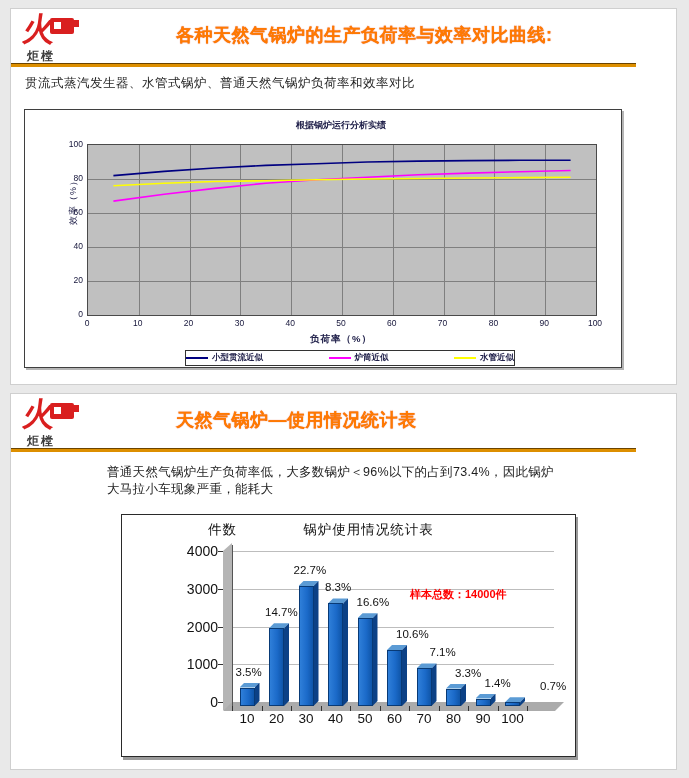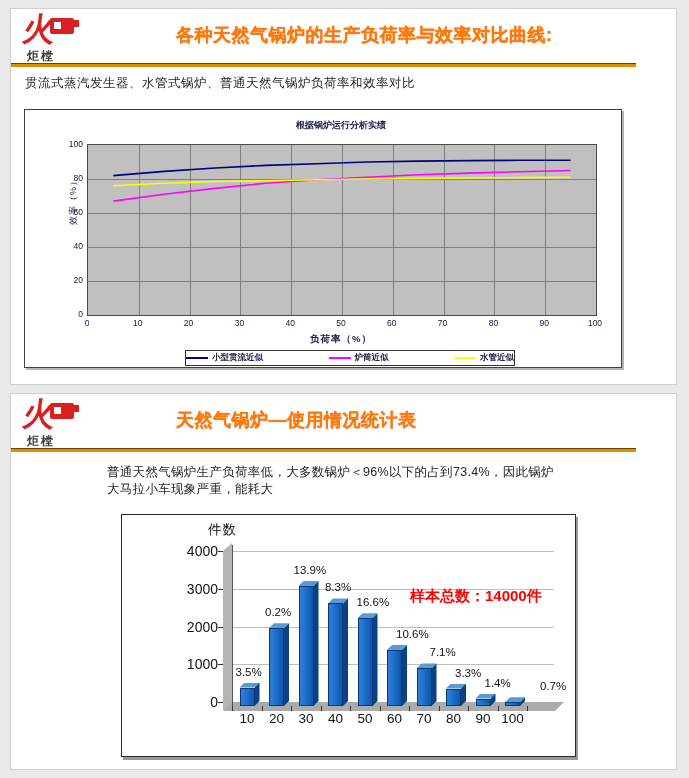--- a/index.html
+++ b/index.html
@@ -90,21 +90,21 @@
   .bc-ytick{position:absolute;left:38px;width:58px;text-align:right;font-size:14px;color:#111;}
   .bc-ydash{position:absolute;left:96px;width:5px;height:1px;background:#333;}
   .bc-xdash{position:absolute;top:191px;width:1px;height:5px;background:#333;}
   .bc-bar-front{position:absolute;box-sizing:border-box;border:1px solid #083a76;}
   .bc-bar-side{position:absolute;}
   .bc-bar-top{position:absolute;}
   .bc-pct{position:absolute;font-size:11.5px;color:#111;white-space:nowrap;}
   .bc-xtick{position:absolute;top:196px;width:34px;margin-left:-17px;text-align:center;font-size:13.5px;color:#111;}
   .bc-xlabel{position:absolute;left:110px;top:217px;width:300px;text-align:center;
     font-size:13.5px;color:#111;letter-spacing:2px;}
-  .bc-note{position:absolute;left:288px;top:72px;font-size:15px;font-weight:bold;white-space:nowrap;}
+  .bc-note{position:absolute;left:288px;top:72px;font-size:11px;font-weight:bold;white-space:nowrap;}
 </style>
 </head>
 <body style="background: rgb(233, 233, 233);">
 
 <div class="page">
 
   <section class="slide" id="slide1">
     <div class="logo">
       <div class="logo-mark">
         <span class="logo-flame">火</span>
@@ -188,20 +188,21 @@
             <span class="logo-stub"></span>
           </span>
       </div>
       <div class="logo-text">炬樘</div>
     </div>
     <h1 class="slide-title js-title" style="color: rgb(255, 122, 0);">天然气锅炉—使用情况统计表</h1>
     <div class="header-rule js-rule" style="background: rgb(221, 143, 0); border-top: 1px solid rgb(107, 68, 0);"></div>
     <p class="body-text">普通天然气锅炉生产负荷率低，大多数锅炉＜96%以下的占到73.4%，因此锅炉大马拉小车现象严重，能耗大</p>
 
     <div class="bar-chart-box" id="bar-chart">
+      <div class="bc-title">锅炉使用情况统计表</div>
       <div class="bc-ylabel">件数</div>
       <div id="bc-body">
           <div class="bc-wall"></div>
           <div class="bc-floor"></div>
           <div class="bc-ydash" style="top: 187px;"></div>
           <div class="bc-ytick" style="top: 179px;">0</div>
           <div class="bc-grid" style="top: 149.25px;"></div>
           <div class="bc-ydash" style="top: 149.25px;"></div>
           <div class="bc-ytick" style="top: 141.25px;">1000</div>
           <div class="bc-grid" style="top: 111.5px;"></div>
@@ -226,26 +227,26 @@
           <div class="bc-xdash" style="left: 375.75px;"></div>
           <div class="bc-xdash" style="left: 405.25px;"></div>
           <div class="bc-bar-top" style="left: 117.5px; top: 167.502px; width: 20px; height: 5px; background: rgb(91, 155, 213); clip-path: polygon(5px 0px, 100% 0px, 15px 100%, 0px 100%);"></div>
           <div class="bc-bar-side" style="left: 132.5px; top: 167.502px; width: 5px; height: 23.4975px; background: rgb(12, 65, 134); clip-path: polygon(0px 5px, 100% 0px, 100% calc(100% - 5px), 0px 100%);"></div>
           <div class="bc-bar-front" style="left: 117.5px; top: 172.502px; width: 15px; height: 18.4975px; background: linear-gradient(90deg, rgb(47, 127, 217), rgb(27, 106, 201) 55%, rgb(15, 85, 168));"></div>
           <div class="bc-pct" style="left: 113.5px; top: 150.502px;">3.5%</div>
           <div class="bc-xtick" style="left: 125px;">10</div>
           <div class="bc-bar-top" style="left: 147px; top: 108.311px; width: 20px; height: 5px; background: rgb(91, 155, 213); clip-path: polygon(5px 0px, 100% 0px, 15px 100%, 0px 100%);"></div>
           <div class="bc-bar-side" style="left: 162px; top: 108.311px; width: 5px; height: 82.6895px; background: rgb(12, 65, 134); clip-path: polygon(0px 5px, 100% 0px, 100% calc(100% - 5px), 0px 100%);"></div>
           <div class="bc-bar-front" style="left: 147px; top: 113.311px; width: 15px; height: 77.6895px; background: linear-gradient(90deg, rgb(47, 127, 217), rgb(27, 106, 201) 55%, rgb(15, 85, 168));"></div>
-          <div class="bc-pct" style="left: 143px; top: 91.3105px;">0.2%</div>
+          <div class="bc-pct" style="left: 143px; top: 91.3105px;">14.7%</div>
           <div class="bc-xtick" style="left: 154.5px;">20</div>
           <div class="bc-bar-top" style="left: 176.5px; top: 66.0305px; width: 20px; height: 5px; background: rgb(91, 155, 213); clip-path: polygon(5px 0px, 100% 0px, 15px 100%, 0px 100%);"></div>
           <div class="bc-bar-side" style="left: 191.5px; top: 66.0305px; width: 5px; height: 124.969px; background: rgb(12, 65, 134); clip-path: polygon(0px 5px, 100% 0px, 100% calc(100% - 5px), 0px 100%);"></div>
           <div class="bc-bar-front" style="left: 176.5px; top: 71.0305px; width: 15px; height: 119.969px; background: linear-gradient(90deg, rgb(47, 127, 217), rgb(27, 106, 201) 55%, rgb(15, 85, 168));"></div>
-          <div class="bc-pct" style="left: 171.5px; top: 49.0305px;">13.9%</div>
+          <div class="bc-pct" style="left: 171.5px; top: 49.0305px;">22.7%</div>
           <div class="bc-xtick" style="left: 184px;">30</div>
           <div class="bc-bar-top" style="left: 206px; top: 83.471px; width: 20px; height: 5px; background: rgb(91, 155, 213); clip-path: polygon(5px 0px, 100% 0px, 15px 100%, 0px 100%);"></div>
           <div class="bc-bar-side" style="left: 221px; top: 83.471px; width: 5px; height: 107.529px; background: rgb(12, 65, 134); clip-path: polygon(0px 5px, 100% 0px, 100% calc(100% - 5px), 0px 100%);"></div>
           <div class="bc-bar-front" style="left: 206px; top: 88.471px; width: 15px; height: 102.529px; background: linear-gradient(90deg, rgb(47, 127, 217), rgb(27, 106, 201) 55%, rgb(15, 85, 168));"></div>
           <div class="bc-pct" style="left: 203px; top: 66.471px;">8.3%</div>
           <div class="bc-xtick" style="left: 213.5px;">40</div>
           <div class="bc-bar-top" style="left: 235.5px; top: 98.269px; width: 20px; height: 5px; background: rgb(91, 155, 213); clip-path: polygon(5px 0px, 100% 0px, 15px 100%, 0px 100%);"></div>
           <div class="bc-bar-side" style="left: 250.5px; top: 98.269px; width: 5px; height: 92.731px; background: rgb(12, 65, 134); clip-path: polygon(0px 5px, 100% 0px, 100% calc(100% - 5px), 0px 100%);"></div>
           <div class="bc-bar-front" style="left: 235.5px; top: 103.269px; width: 15px; height: 87.731px; background: linear-gradient(90deg, rgb(47, 127, 217), rgb(27, 106, 201) 55%, rgb(15, 85, 168));"></div>
           <div class="bc-pct" style="left: 234.5px; top: 81.269px;">16.6%</div>

